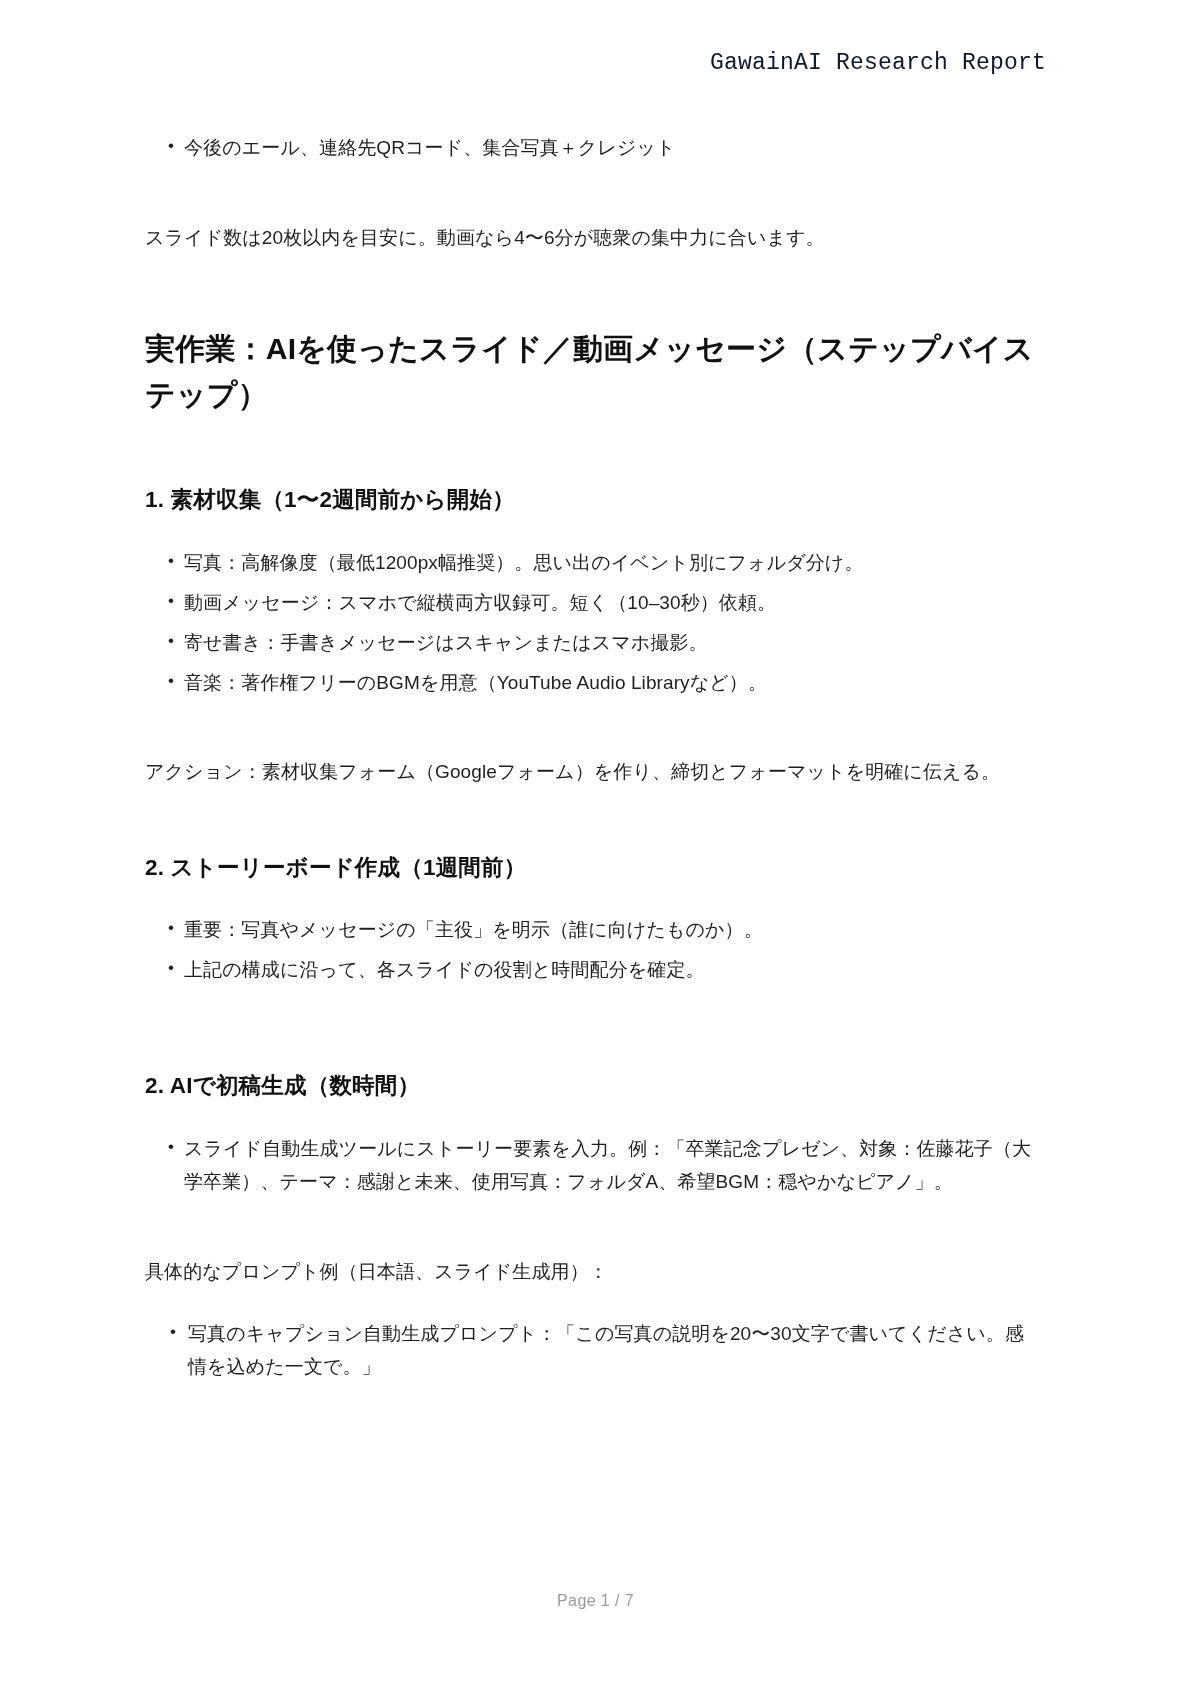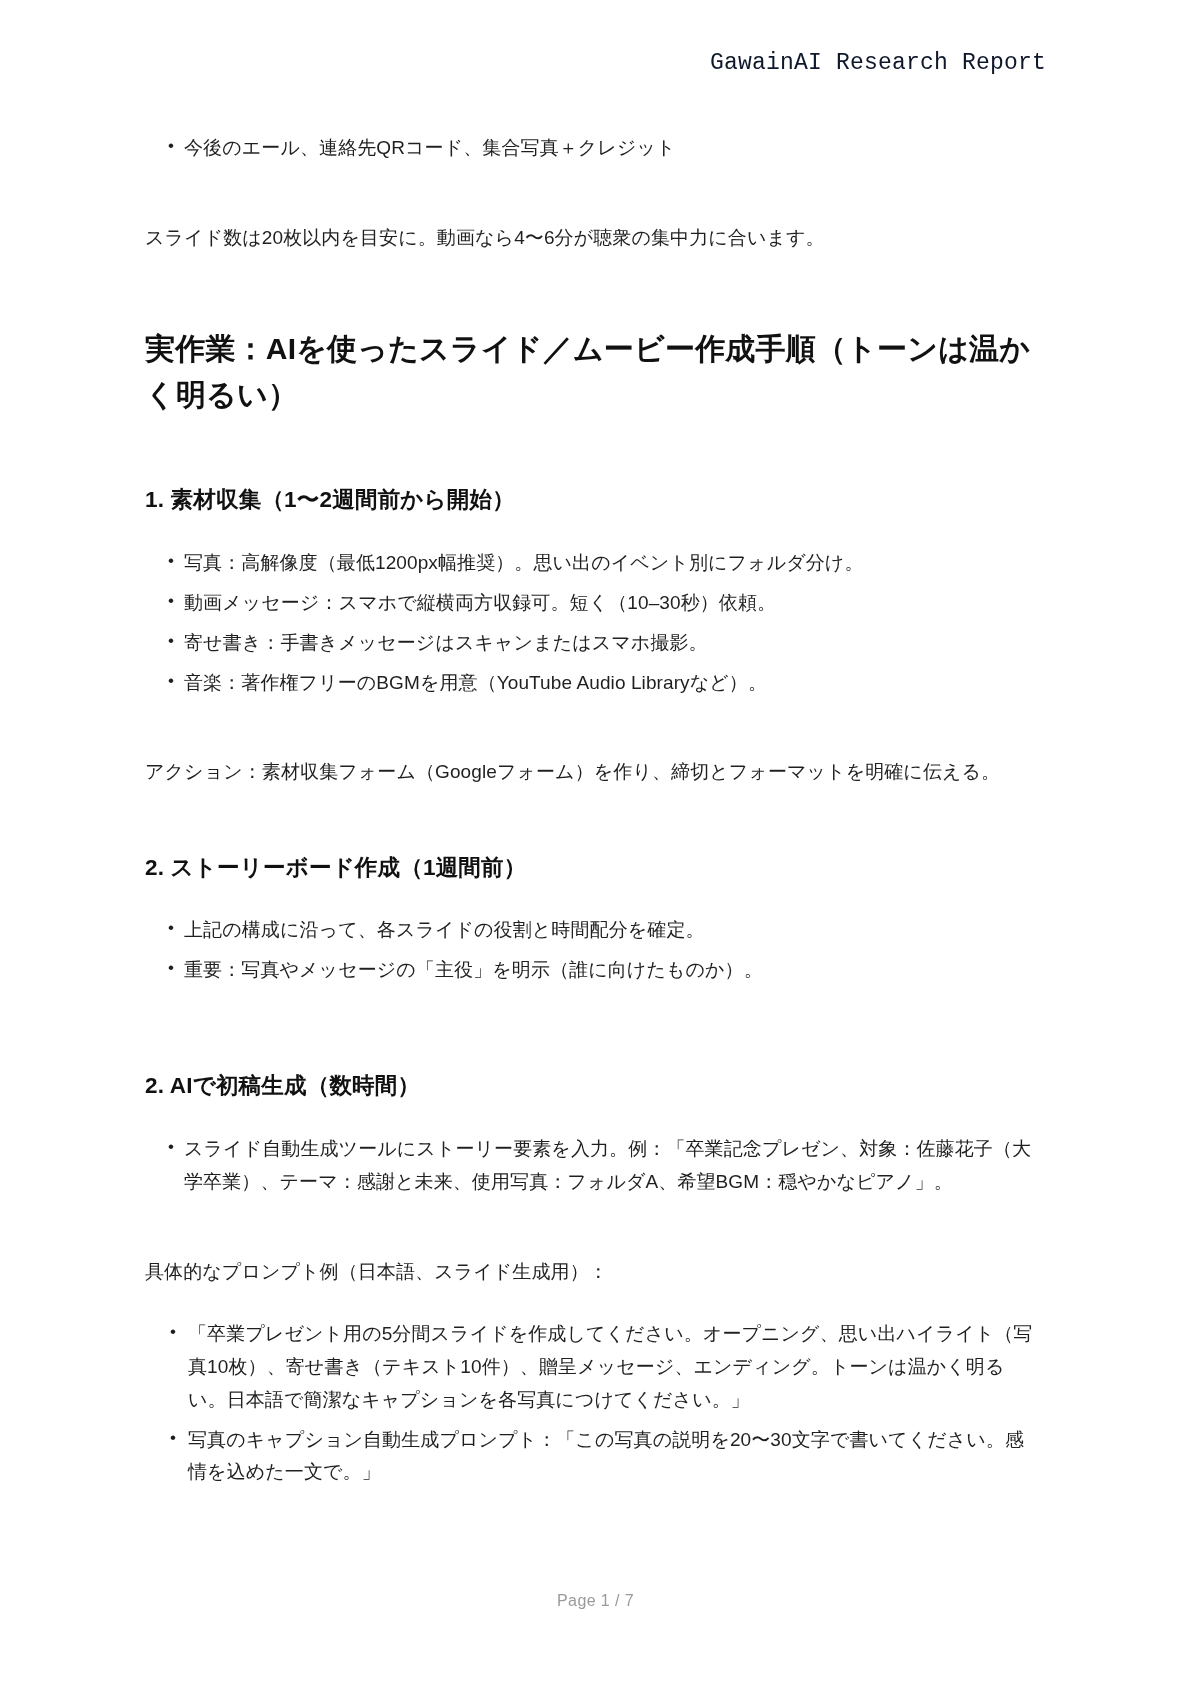--- a/index.html
+++ b/index.html
@@ -116,21 +116,21 @@
     <ul class="bullets indent-1">
       <li>今後のエール、連絡先QRコード、集合写真＋クレジット</li>
     </ul>
 
     <div class="gap-lg"></div>
 
     <p class="para">スライド数は20枚以内を目安に。動画なら4〜6分が聴衆の集中力に合います。</p>
 
     <div style="height:72px"></div>
 
-    <h1 class="doc-h1">実作業：AIを使ったスライド／ムービー作成手順（トーンは温かく明るい）</h1>
+    <h1 class="doc-h1">実作業：AIを使ったスライド／動画メッセージ（ステップバイステップ）</h1>
 
     <div style="height:66px"></div>
 
     <h2 class="doc-h2">1. 素材収集（1〜2週間前から開始）</h2>
     <div class="gap-sm"></div>
     <ul class="bullets indent-1">
       <li>写真：高解像度（最低1200px幅推奨）。思い出のイベント別にフォルダ分け。</li>
       <li>動画メッセージ：スマホで縦横両方収録可。短く（10–30秒）依頼。</li>
       <li>寄せ書き：手書きメッセージはスキャンまたはスマホ撮影。</li>
       <li>音楽：著作権フリーのBGMを用意（YouTube Audio Libraryなど）。</li>
@@ -138,40 +138,39 @@
 
     <div class="gap-lg"></div>
 
     <p class="para">アクション：素材収集フォーム（Googleフォーム）を作り、締切とフォーマットを明確に伝える。</p>
 
     <div style="height:62px"></div>
 
     <h2 class="doc-h2">2. ストーリーボード作成（1週間前）</h2>
     <div class="gap-sm"></div>
     <ul class="bullets indent-1">
+      <li>重要：写真やメッセージの「主役」を明示（誰に向けたものか）。</li>
       <li>上記の構成に沿って、各スライドの役割と時間配分を確定。</li>
-      <li>重要：写真やメッセージの「主役」を明示（誰に向けたものか）。</li>
     </ul>
 
     <div style="height:70px"></div>
 
     <h2 class="doc-h2">2. AIで初稿生成（数時間）</h2>
     <div class="gap-sm"></div>
     <ul class="bullets indent-1">
       <li>スライド自動生成ツールにストーリー要素を入力。例：「卒業記念プレゼン、対象：佐藤花子（大学卒業）、テーマ：感謝と未来、使用写真：フォルダA、希望BGM：穏やかなピアノ」。</li>
     </ul>
 
     <div class="gap-lg"></div>
 
     <p class="para">具体的なプロンプト例（日本語、スライド生成用）：</p>
 
     <div class="gap-sm"></div>
 
     <ul class="bullets indent-2">
-      <li>「卒業プレゼント用の5分間スライドを作成してください。オープニング、思い出ハイライト（写真10枚）、寄せ書き（テキスト10件）、贈呈メッセージ、エンディング。トーンは温かく明るい。日本語で簡潔なキャプションを各写真につけてください。」</li>
       <li>写真のキャプション自動生成プロンプト：「この写真の説明を20〜30文字で書いてください。感情を込めた一文で。」</li>
     </ul>
 
   </div>
 
   <div class="footer">Page 1 / 7</div>
 
 </div>
 
 </body></html>

